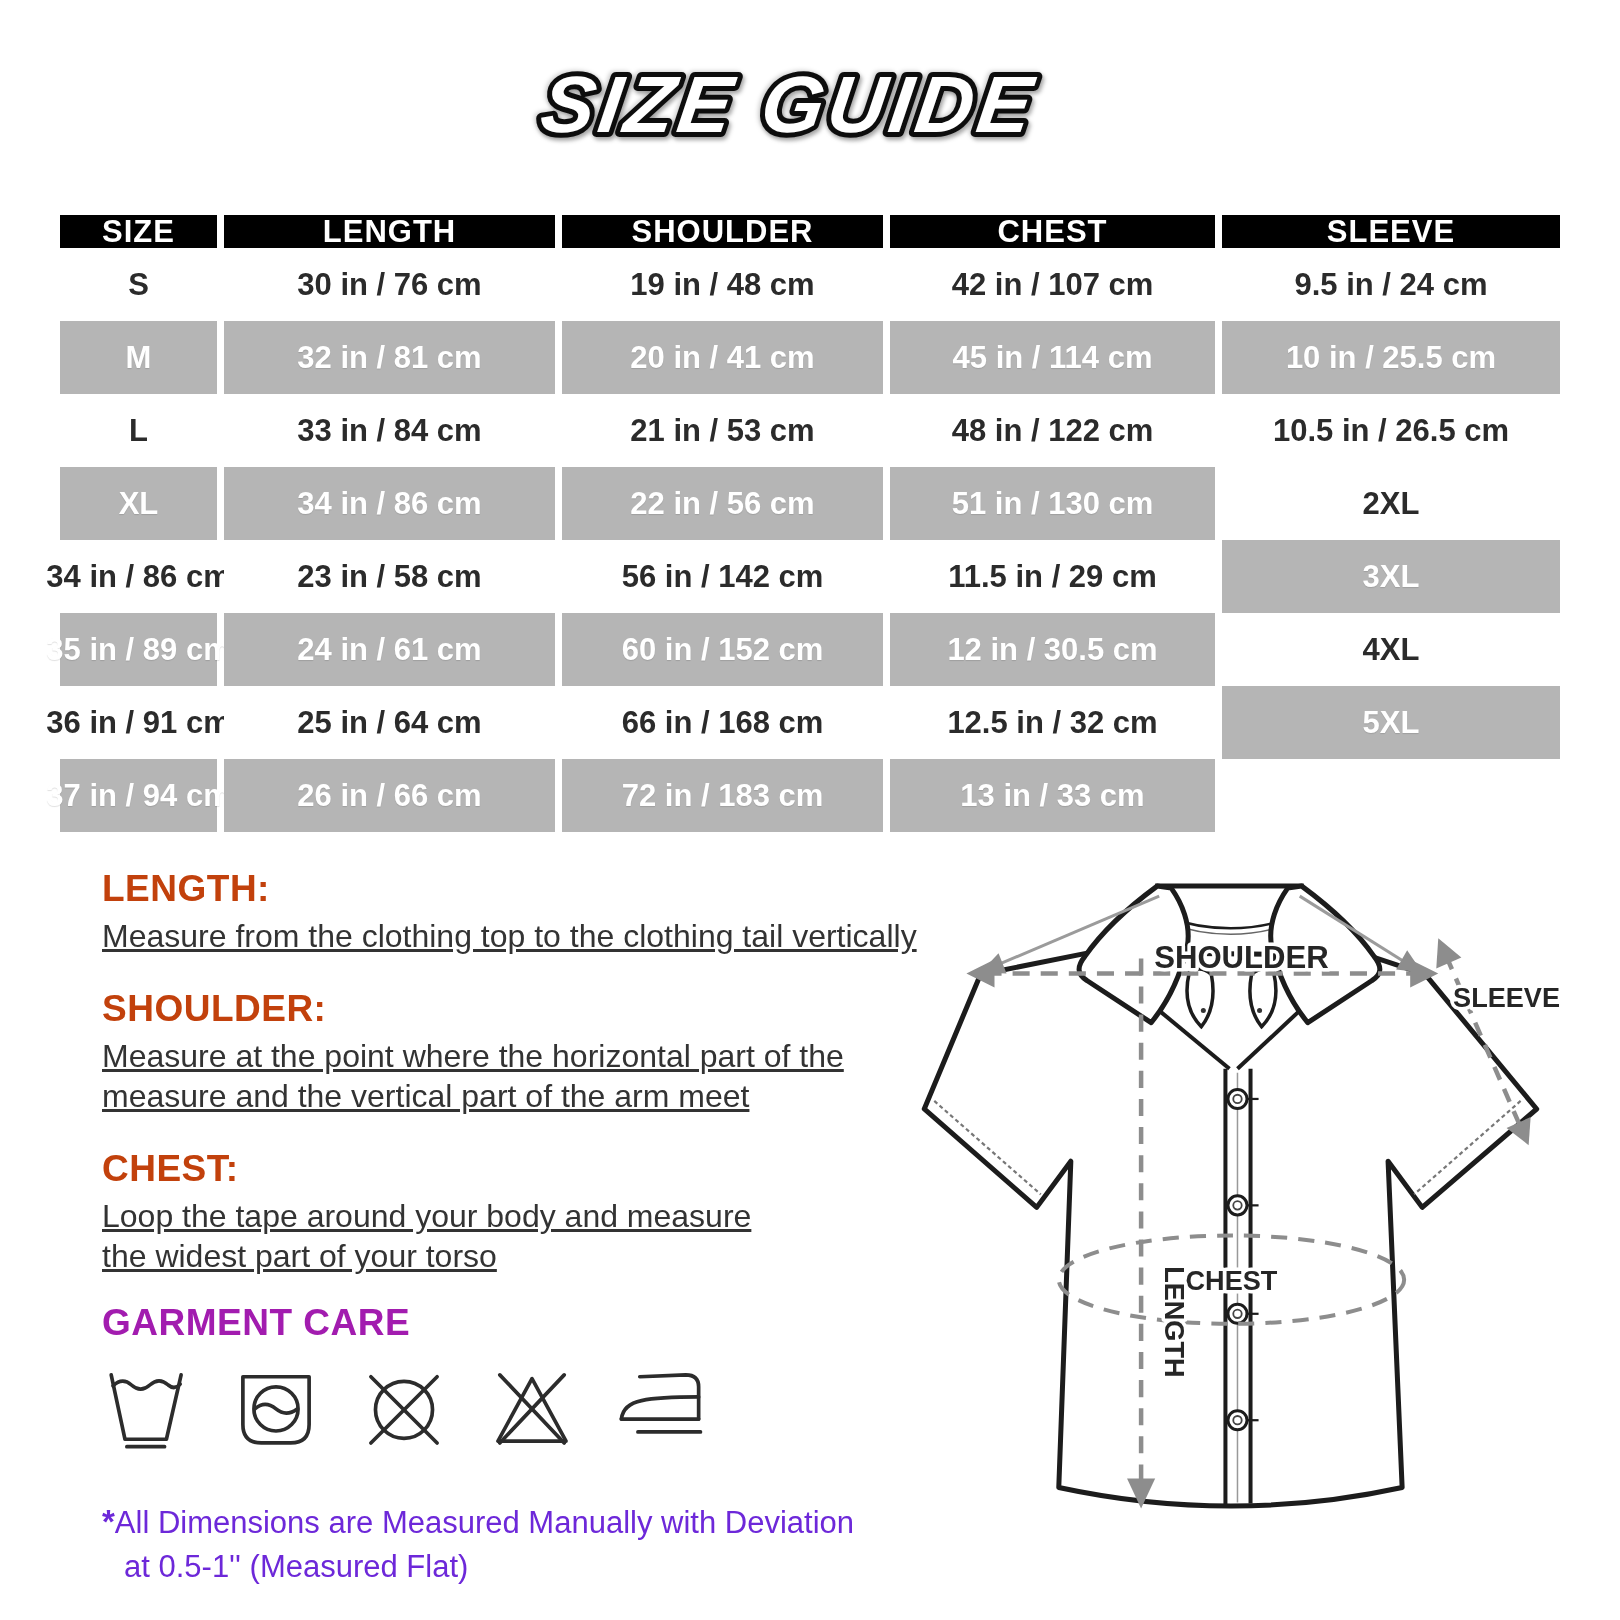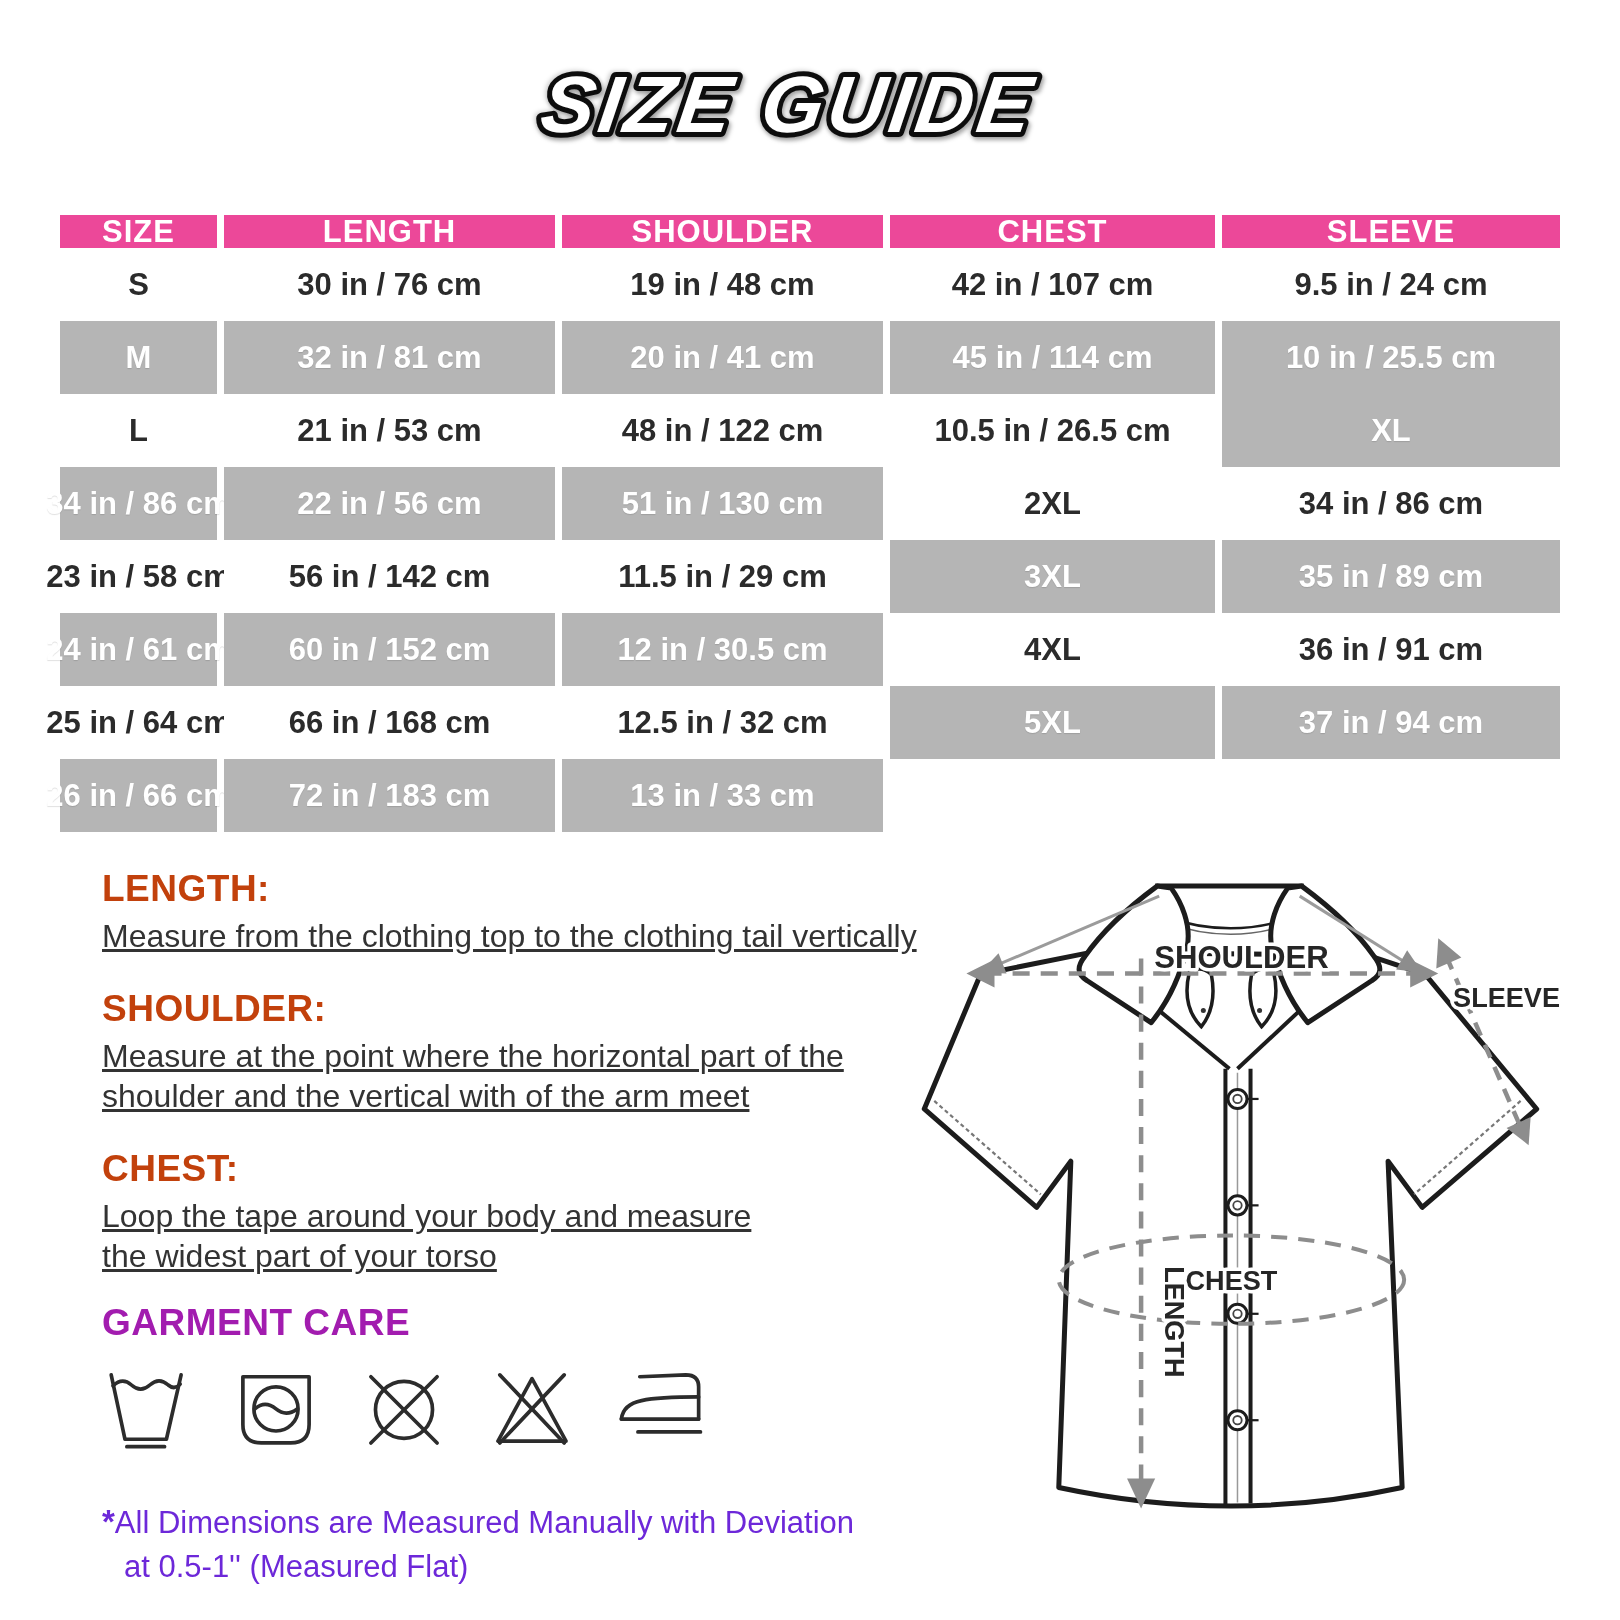--- a/index.html
+++ b/index.html
@@ -16,21 +16,21 @@
     display:grid;
     grid-template-columns:157px 331px 321px 325px 1fr;
     grid-template-rows:66px repeat(8, 73px);
     column-gap:7px; row-gap:0;
     background:#fff;
   }
   .cell {
     display:flex; align-items:center; justify-content:center;
     font-weight:bold; font-size:31px; white-space:nowrap;
   }
-  .cell.th { background:#ec4899; color:#fff; letter-spacing:1px;margin-top:33px; }
+  .cell.th { background:#000000; color:#fff; letter-spacing:1px;margin-top:33px; }
   .cell.alt { background:#b5b5b5; color:#fff; text-shadow:0 1px 1px rgba(0,0,0,0.12); }
   .cell.plain { background:#fff; color:#2b2b2b; }
 
   
   .instructions { position:absolute; left:102px; top:868px; width:845px; color:#2e2e2e; }
   .instr-heading { font-size:37px; font-weight:bold; color:#c2410c; letter-spacing:0.5px; }
   .instr-body { font-size:32px; line-height:40px; color:#333; margin-top:6px;text-decoration:underline; }
   .mt { margin-top:32px; }
 
   .care-heading { font-size:37px; font-weight:bold; color:#a21caf; margin-top:26px; letter-spacing:0.5px; }
@@ -74,20 +74,21 @@
   <div class="cell plain">42 in / 107 cm</div>
   <div class="cell plain">9.5 in / 24 cm</div>
 
   <div class="cell alt">M</div>
   <div class="cell alt">32 in / 81 cm</div>
   <div class="cell alt">20 in / 41 cm</div>
   <div class="cell alt">45 in / 114 cm</div>
   <div class="cell alt">10 in / 25.5 cm</div>
 
   <div class="cell plain">L</div>
+  <div class="cell plain">33 in / 84 cm</div>
   <div class="cell plain">21 in / 53 cm</div>
   <div class="cell plain">48 in / 122 cm</div>
   <div class="cell plain">10.5 in / 26.5 cm</div>
 
   <div class="cell alt">XL</div>
   <div class="cell alt">34 in / 86 cm</div>
   <div class="cell alt">22 in / 56 cm</div>
   <div class="cell alt">51 in / 130 cm</div>
 
   <div class="cell plain">2XL</div>
@@ -117,21 +118,21 @@
 
 <div class="instructions">
   <div class="instr-heading">LENGTH:</div>
   <div class="instr-body">
     <div>Measure from the clothing top to the clothing tail vertically</div>
   </div>
 
   <div class="instr-heading mt">SHOULDER:</div>
   <div class="instr-body">
     <div>Measure at the point where the horizontal part of the</div>
-    <div>shoulder and the vertical with of the arm meet</div>
+    <div>measure and the vertical part of the arm meet</div>
   </div>
 
   <div class="instr-heading mt">CHEST:</div>
   <div class="instr-body">
     <div>Loop the tape around your body and measure</div>
     <div>the widest part of your torso</div>
   </div>
 
   <div class="care-heading">GARMENT CARE</div>
 

